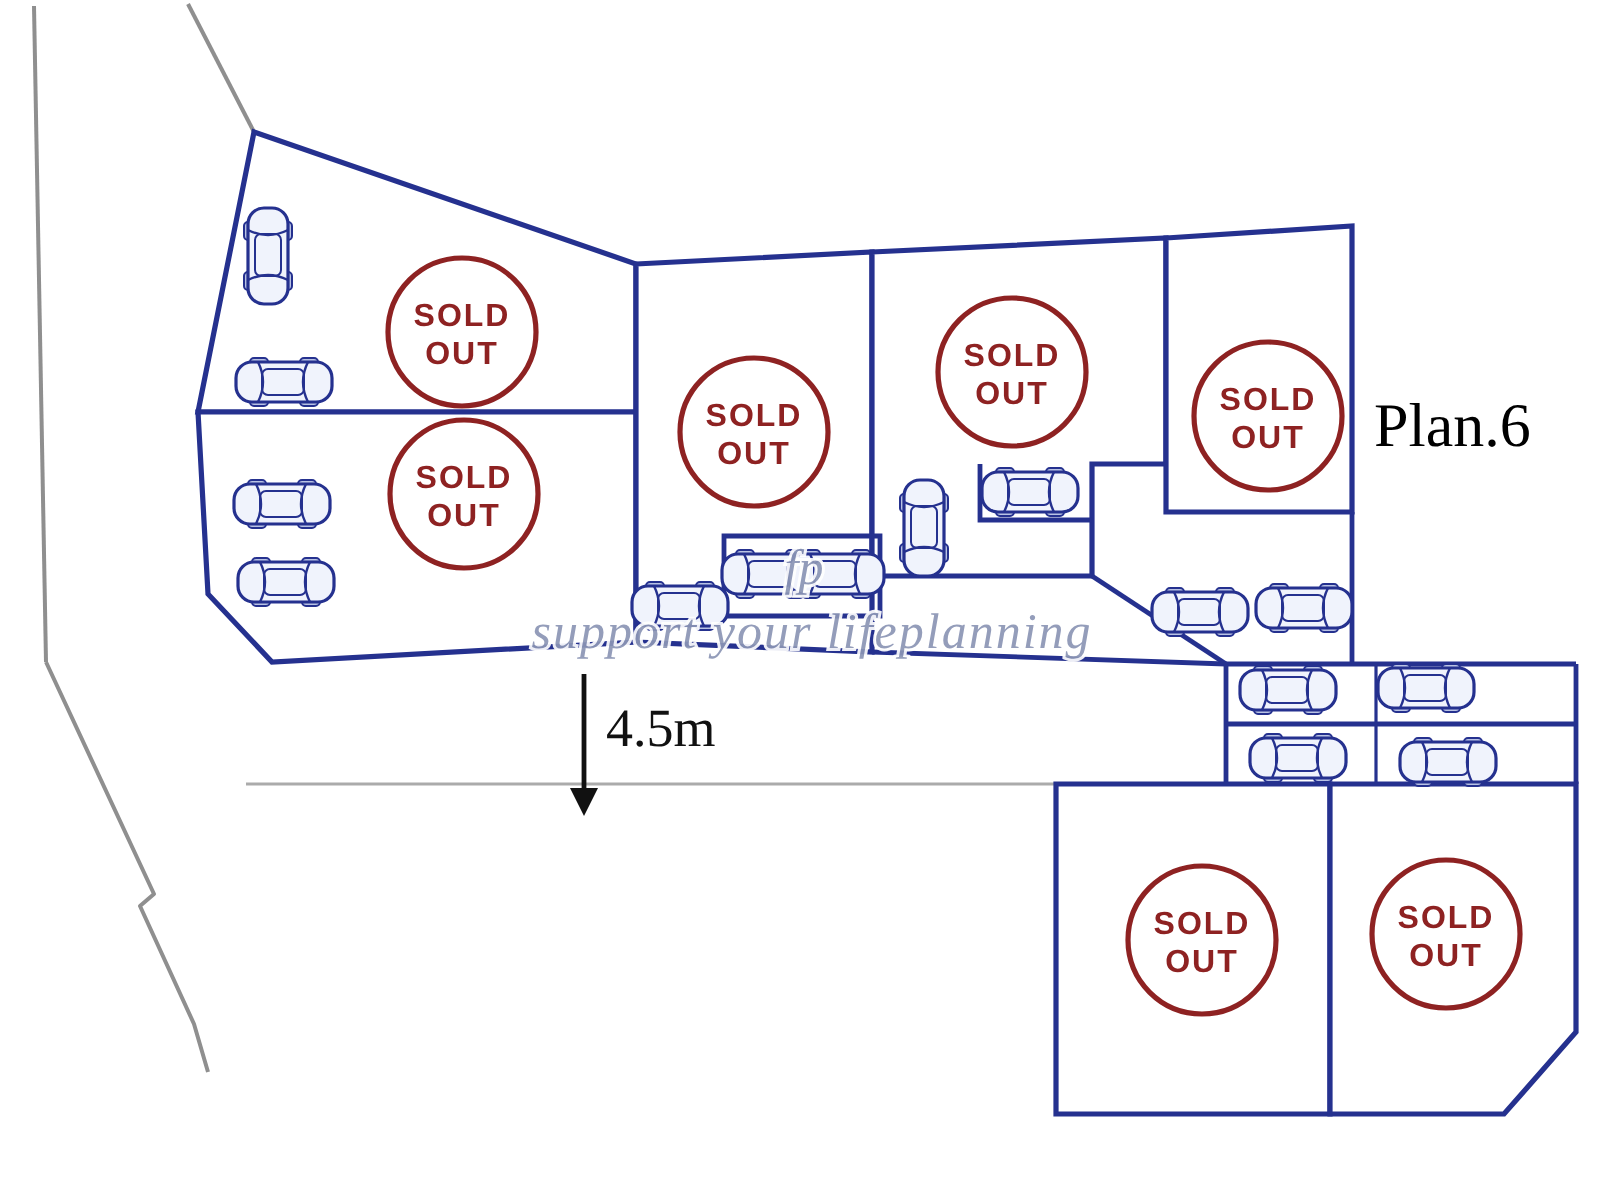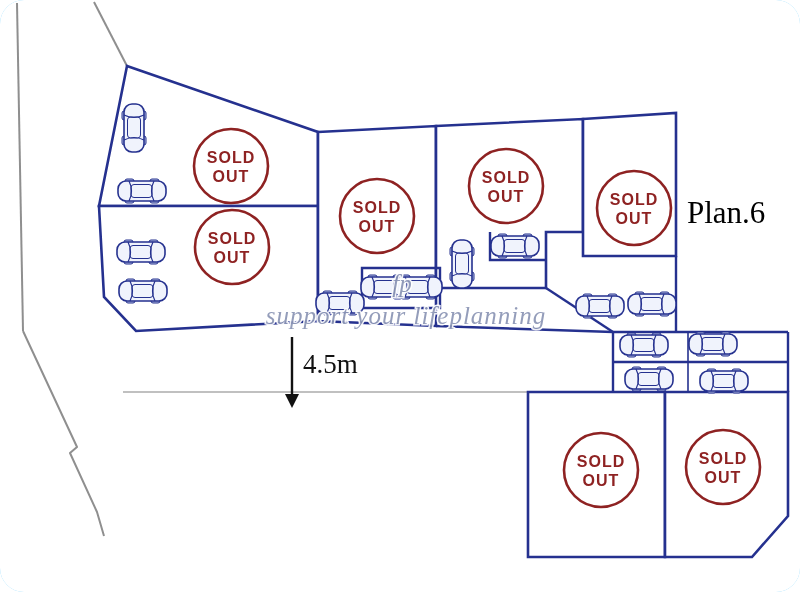--- a/index.html
+++ b/index.html
@@ -1,17 +1,17 @@
 <!DOCTYPE html>
 <html><head>
 <meta charset="utf-8">
 <style>
   html,body{margin:0;padding:0;background:#ffffff;}
   .stage{position:relative;width:800px;height:592px;background:#7dd3fc;overflow:hidden;
-         font-family:"Liberation Sans",sans-serif;border-radius:24px;}
+         font-family:"Liberation Sans",sans-serif;}
   svg{display:block;}
   .plot{fill:#ffffff;stroke:#25318f;stroke-width:2.6;stroke-linejoin:miter;}
   .bline{fill:none;stroke:#25318f;stroke-width:2.4;}
   .bline-thin{fill:none;stroke:#25318f;stroke-width:1.6;}
   .road{fill:none;stroke:#8f8f8f;stroke-width:2;stroke-linejoin:round;}
   .road-thin{fill:none;stroke:#ababab;stroke-width:1.4;}
   .stamp-circle{fill:none;stroke:#8e2222;stroke-width:2.6;}
   .stamp-text{fill:#8e2222;font-family:"Liberation Sans",sans-serif;font-weight:bold;
               font-size:16px;letter-spacing:1px;text-anchor:middle;}
   .plan-label{font-family:"Liberation Serif",serif;font-size:31px;fill:#000000;}

